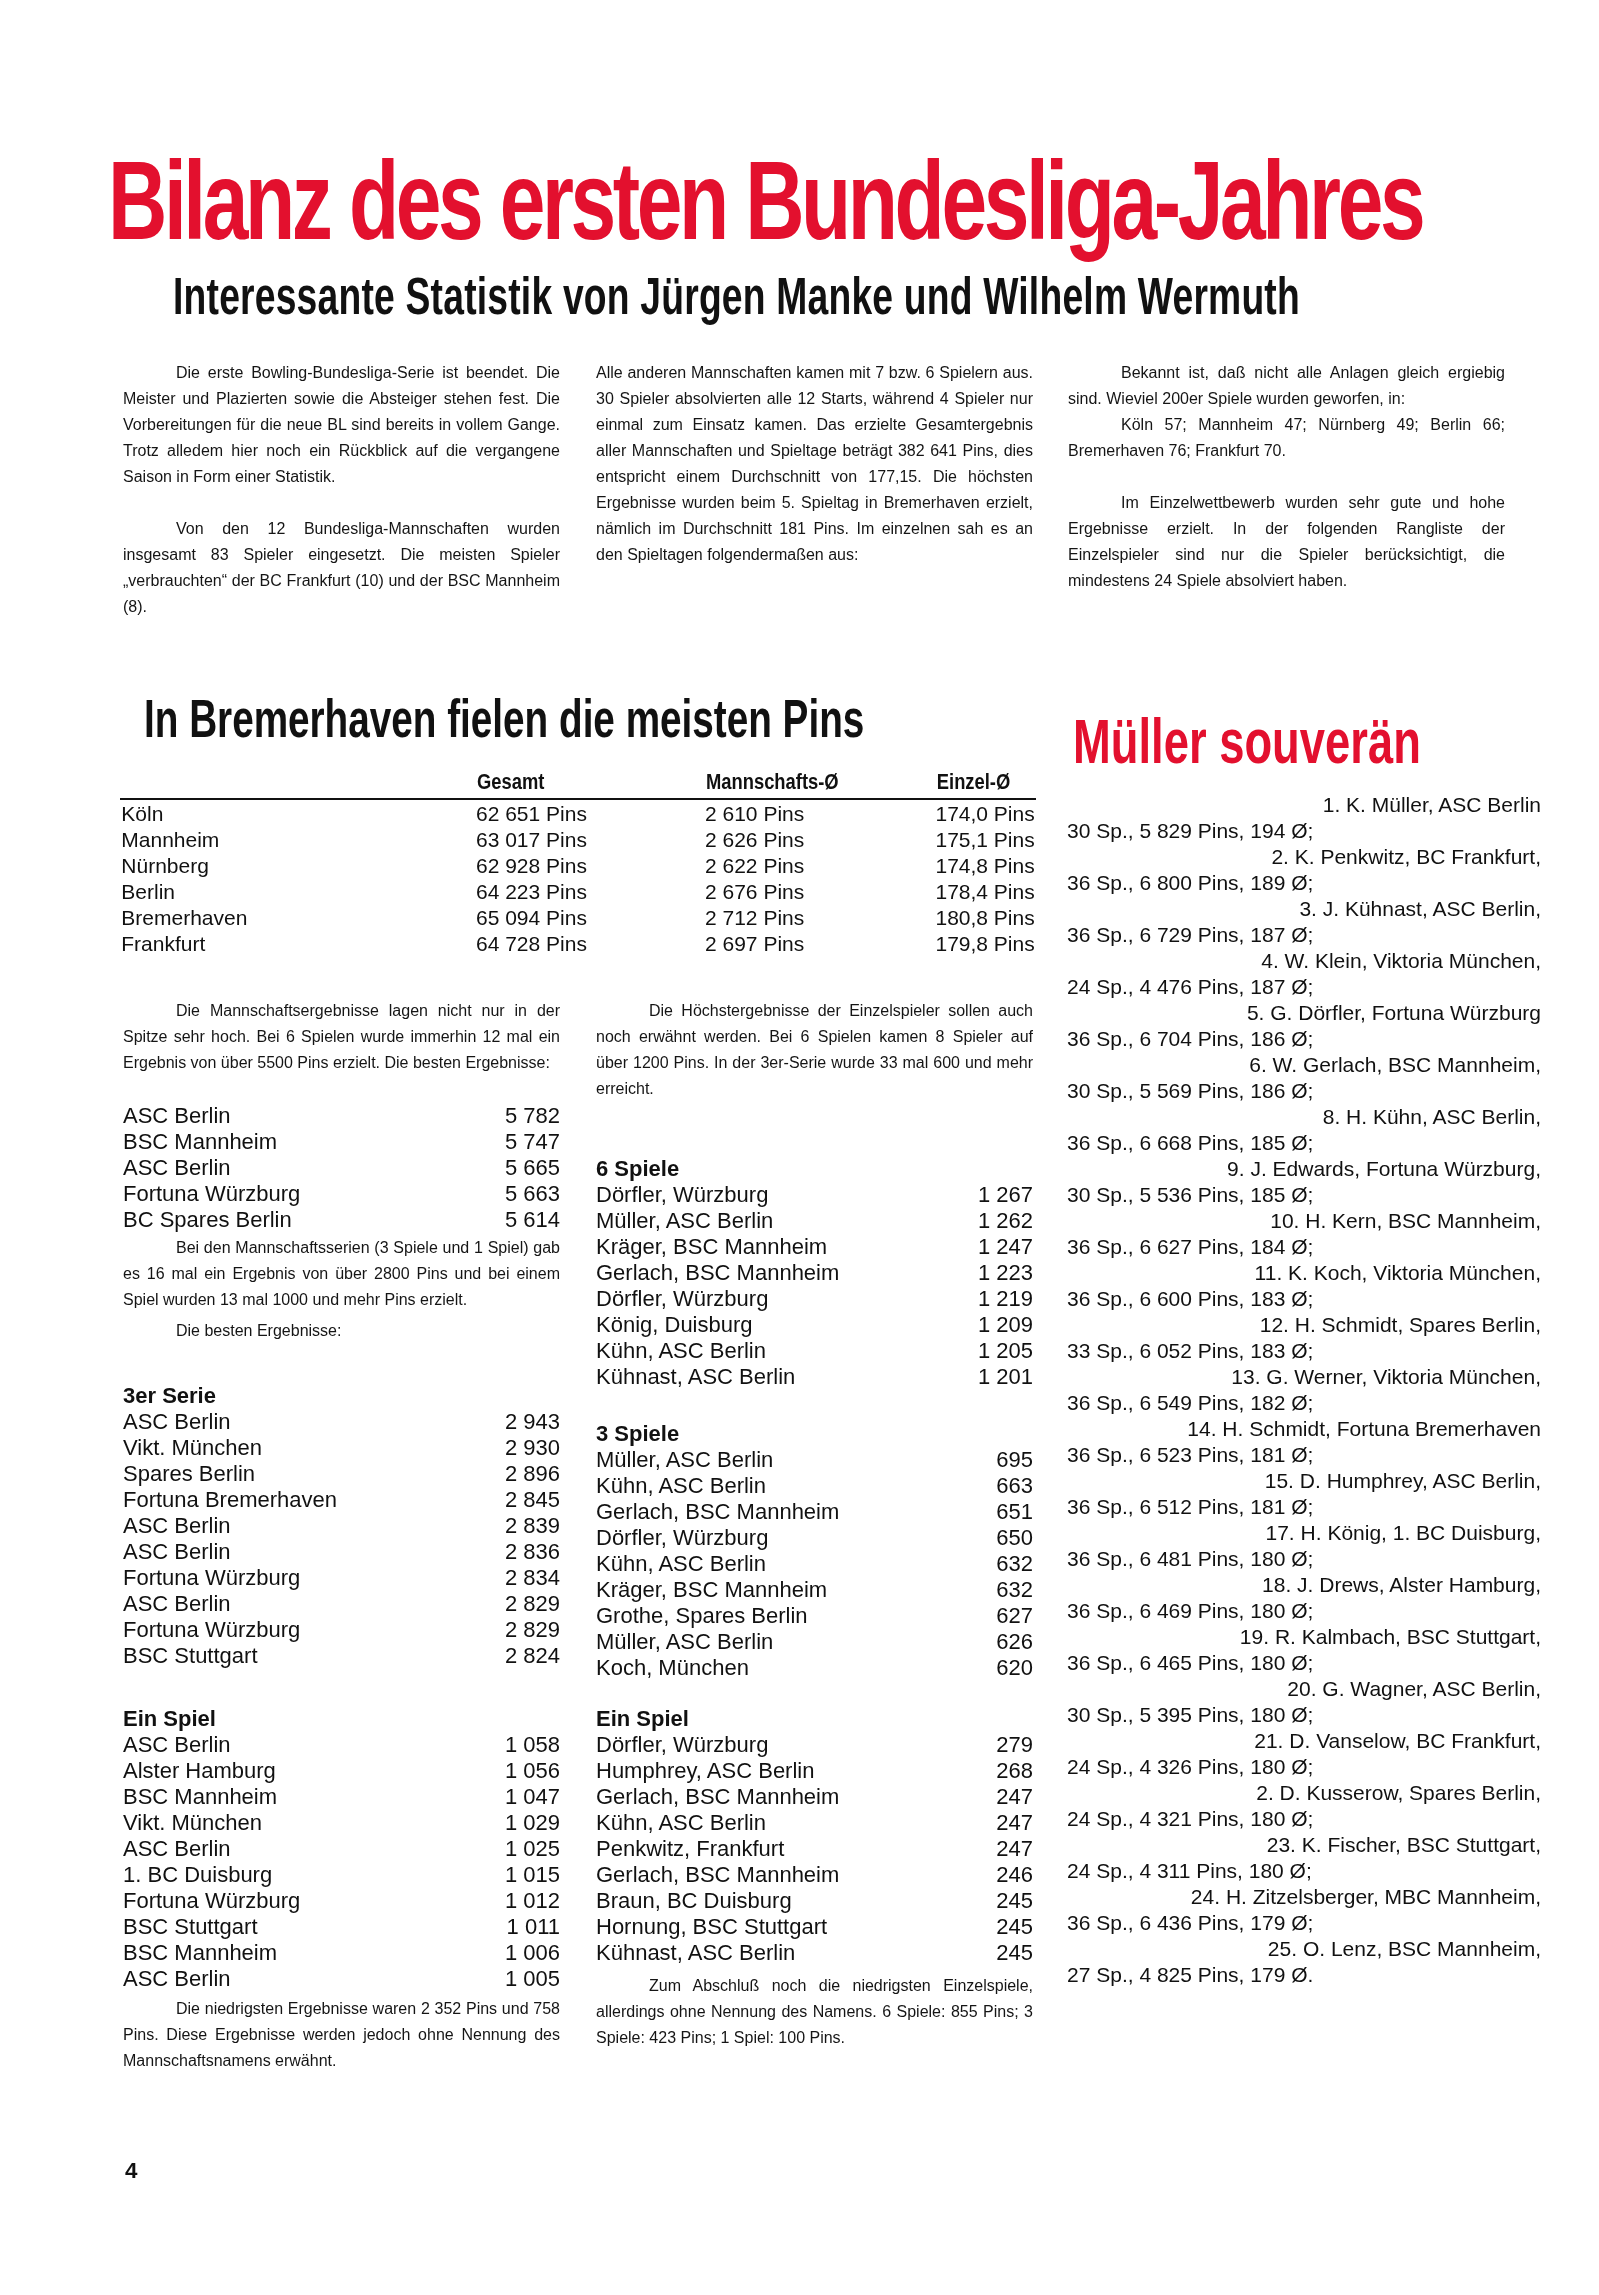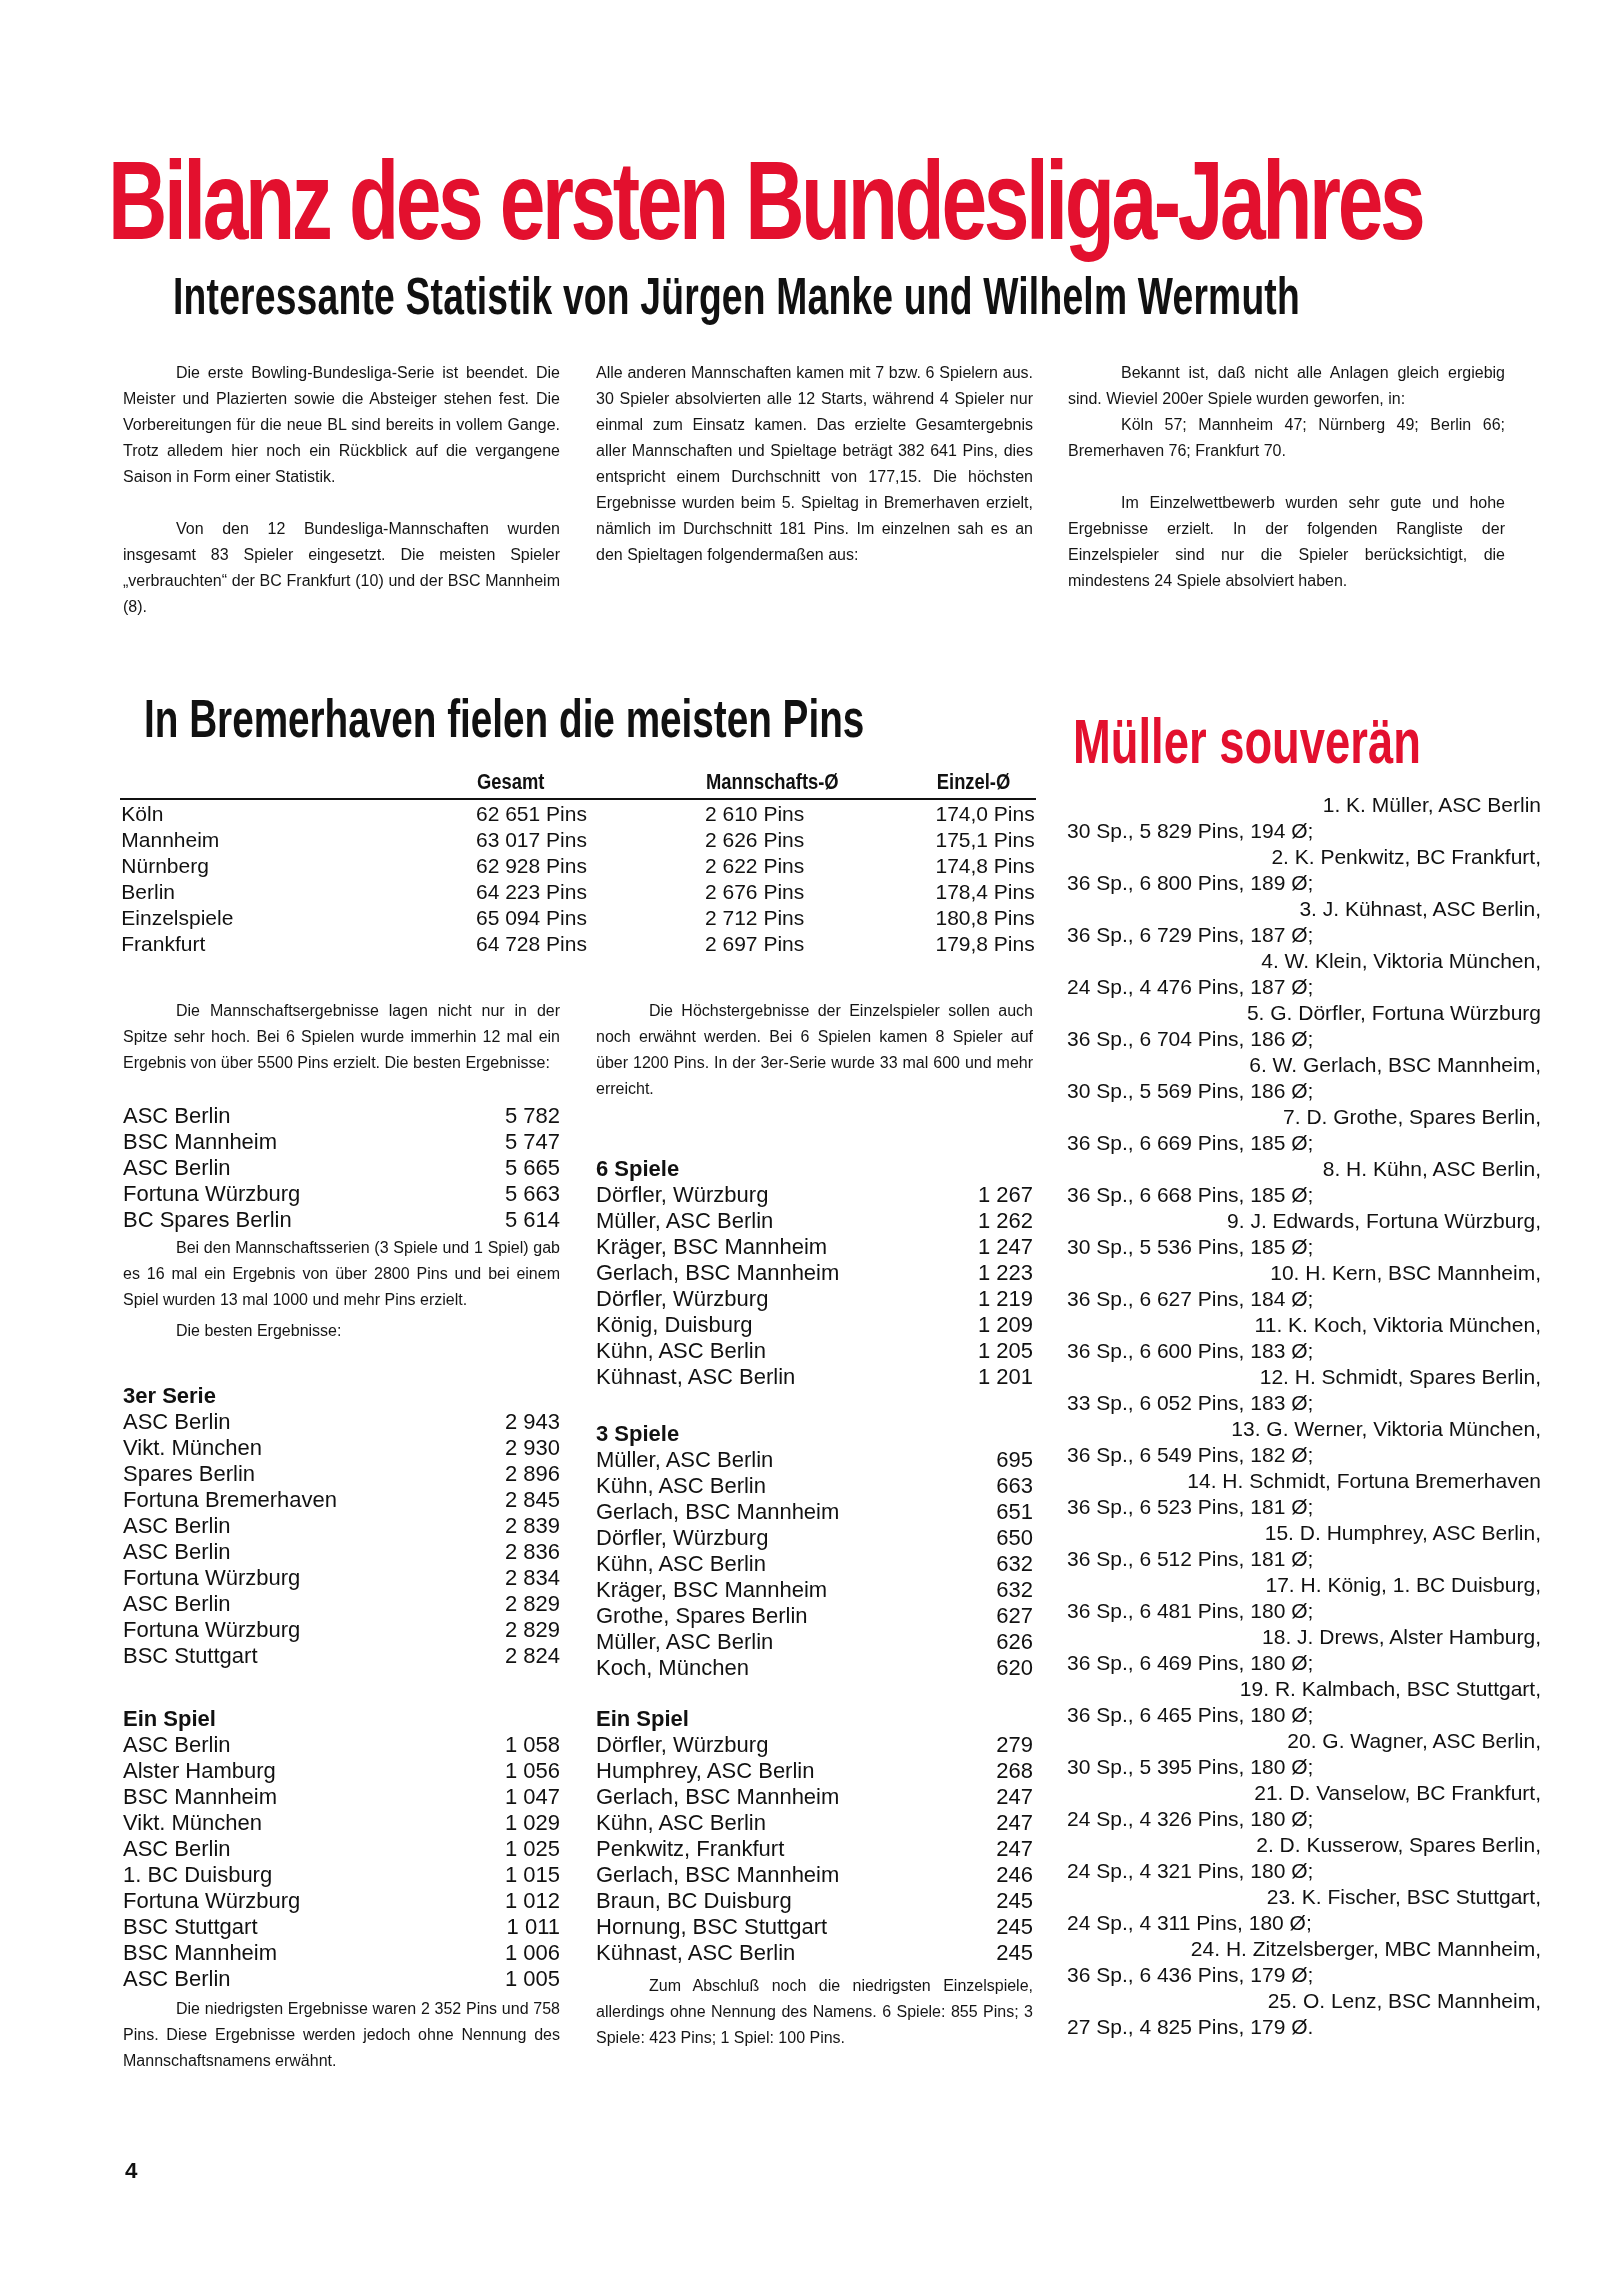--- a/index.html
+++ b/index.html
@@ -91,21 +91,21 @@
           <span class="c-man">2 622 Pins</span>
           <span class="c-ein">174,8 Pins</span>
         </div>
         <div class="row">
           <span class="c-team">Berlin</span>
           <span class="c-ges">64 223 Pins</span>
           <span class="c-man">2 676 Pins</span>
           <span class="c-ein">178,4 Pins</span>
         </div>
         <div class="row">
-          <span class="c-team">Einzelspiele</span>
+          <span class="c-team">Bremerhaven</span>
           <span class="c-ges">65 094 Pins</span>
           <span class="c-man">2 712 Pins</span>
           <span class="c-ein">180,8 Pins</span>
         </div>
         <div class="row">
           <span class="c-team">Frankfurt</span>
           <span class="c-ges">64 728 Pins</span>
           <span class="c-man">2 697 Pins</span>
           <span class="c-ein">179,8 Pins</span>
         </div>
@@ -370,24 +370,20 @@
       </div>
       <div>
         <div class="entry-a">5.  G. Dörfler, Fortuna Würzburg</div>
         <div class="entry-b">36 Sp., 6 704 Pins, 186 Ø;</div>
       </div>
       <div>
         <div class="entry-a">6.  W. Gerlach, BSC Mannheim,</div>
         <div class="entry-b">30 Sp., 5 569 Pins, 186 Ø;</div>
       </div>
       <div>
-        <div class="entry-a">7.  D. Grothe, Spares Berlin,</div>
-        <div class="entry-b">36 Sp., 6 669 Pins, 185 Ø;</div>
-      </div>
-      <div>
         <div class="entry-a">8.  H. Kühn, ASC Berlin,</div>
         <div class="entry-b">36 Sp., 6 668 Pins, 185 Ø;</div>
       </div>
       <div>
         <div class="entry-a">9.  J. Edwards, Fortuna Würzburg,</div>
         <div class="entry-b">30 Sp., 5 536 Pins, 185 Ø;</div>
       </div>
       <div>
         <div class="entry-a">10.  H. Kern, BSC Mannheim,</div>
         <div class="entry-b">36 Sp., 6 627 Pins, 184 Ø;</div>

